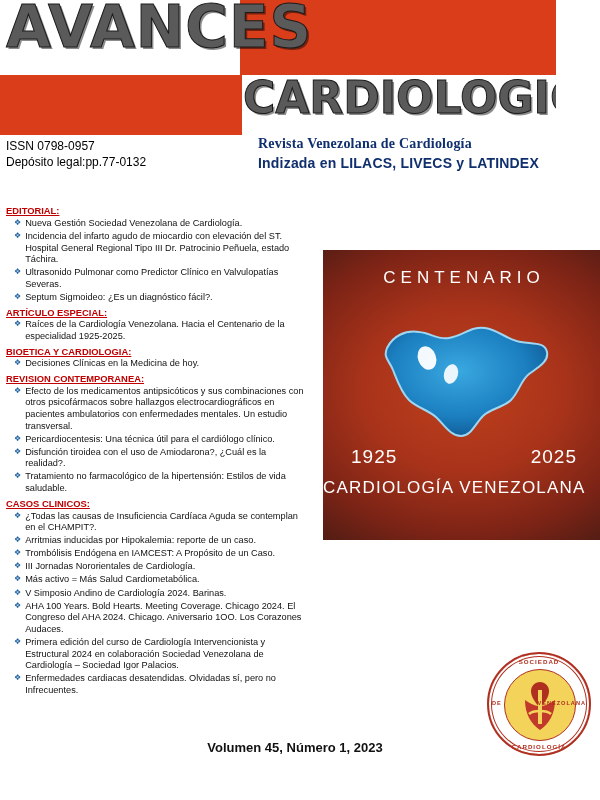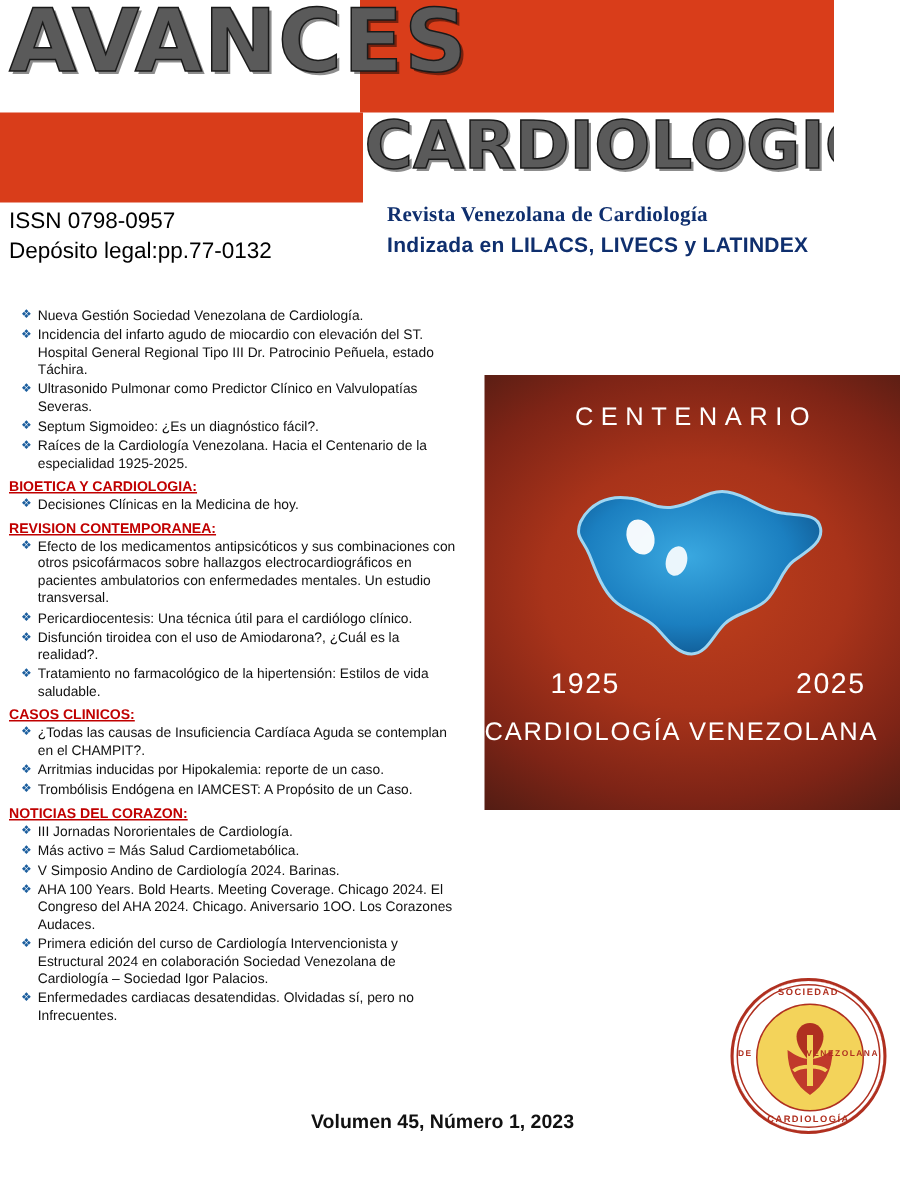--- a/index.html
+++ b/index.html
@@ -63,21 +63,21 @@
     color: #5a5a5a;
     -webkit-text-stroke: 1px #1a1a1a;
     text-shadow: 2px 2px 0 rgba(0,0,0,0.45);
     line-height: 1;
     white-space: nowrap;
   }
   .issn-block {
     position: absolute;
     left: 6px;
     top: 138px;
-    font-size: 15px;
+    font-size: 12px;
     color: #000;
     line-height: 1.35;
   }
   .subtitle-block {
     position: absolute;
     left: 258px;
     top: 136px;
     width: 342px;
     text-align: left;
     color: #0f2f6e;
@@ -155,21 +155,21 @@
   }
   .cover-map {
     position: absolute;
     left: 56px;
     top: 62px;
     width: 172px;
     height: 128px;
   }
   .cover-year-l {
     position: absolute;
-    left: 44px;
+    left: 28px;
     top: 196px;
     color: #ffffff;
     font-size: 19px;
     letter-spacing: 1px;
   }
   .cover-year-r {
     position: absolute;
     right: 28px;
     top: 196px;
     color: #ffffff;
@@ -253,36 +253,38 @@
     <div>Depósito legal:pp.77-0132</div>
   </div>
 
   <div class="subtitle-block">
     <div class="subtitle-1">Revista Venezolana de Cardiología</div>
     <div class="subtitle-2">Indizada en LILACS, LIVECS y LATINDEX</div>
   </div>
 </div>
 
 <div class="toc" id="toc">
+    <div class="section-head">EDITORIAL:</div>
     <div class="entry">
       <span class="bullet">❖</span>
       <span class="entry-text">Nueva Gestión Sociedad Venezolana de Cardiología.</span>
     </div>
     <div class="entry">
       <span class="bullet">❖</span>
       <span class="entry-text">Incidencia del infarto agudo de miocardio con elevación del ST. Hospital General Regional Tipo III Dr. Patrocinio Peñuela, estado Táchira.</span>
     </div>
     <div class="entry">
       <span class="bullet">❖</span>
       <span class="entry-text">Ultrasonido Pulmonar como Predictor Clínico en Valvulopatías Severas.</span>
     </div>
     <div class="entry">
       <span class="bullet">❖</span>
       <span class="entry-text">Septum Sigmoideo: ¿Es un diagnóstico fácil?.</span>
     </div>
+    <div class="section-head">ARTÍCULO ESPECIAL:</div>
     <div class="entry">
       <span class="bullet">❖</span>
       <span class="entry-text">Raíces de la Cardiología Venezolana.  Hacia el Centenario de la especialidad 1925-2025.</span>
     </div>
     <div class="section-head">BIOETICA Y CARDIOLOGIA:</div>
     <div class="entry">
       <span class="bullet">❖</span>
       <span class="entry-text">Decisiones Clínicas en la Medicina de hoy.</span>
     </div>
     <div class="section-head">REVISION CONTEMPORANEA:</div>
@@ -308,21 +310,20 @@
       <span class="entry-text">¿Todas las causas de Insuficiencia Cardíaca Aguda se contemplan en el CHAMPIT?.</span>
     </div>
     <div class="entry">
       <span class="bullet">❖</span>
       <span class="entry-text">Arritmias inducidas por Hipokalemia: reporte de un caso.</span>
     </div>
     <div class="entry">
       <span class="bullet">❖</span>
       <span class="entry-text">Trombólisis Endógena en IAMCEST: A Propósito de un Caso.</span>
     </div>
-    <div class="section-head">NOTICIAS DEL CORAZON:</div>
     <div class="entry">
       <span class="bullet">❖</span>
       <span class="entry-text">III Jornadas Nororientales de Cardiología.</span>
     </div>
     <div class="entry">
       <span class="bullet">❖</span>
       <span class="entry-text">Más activo = Más Salud Cardiometabólica.</span>
     </div>
     <div class="entry">
       <span class="bullet">❖</span>

